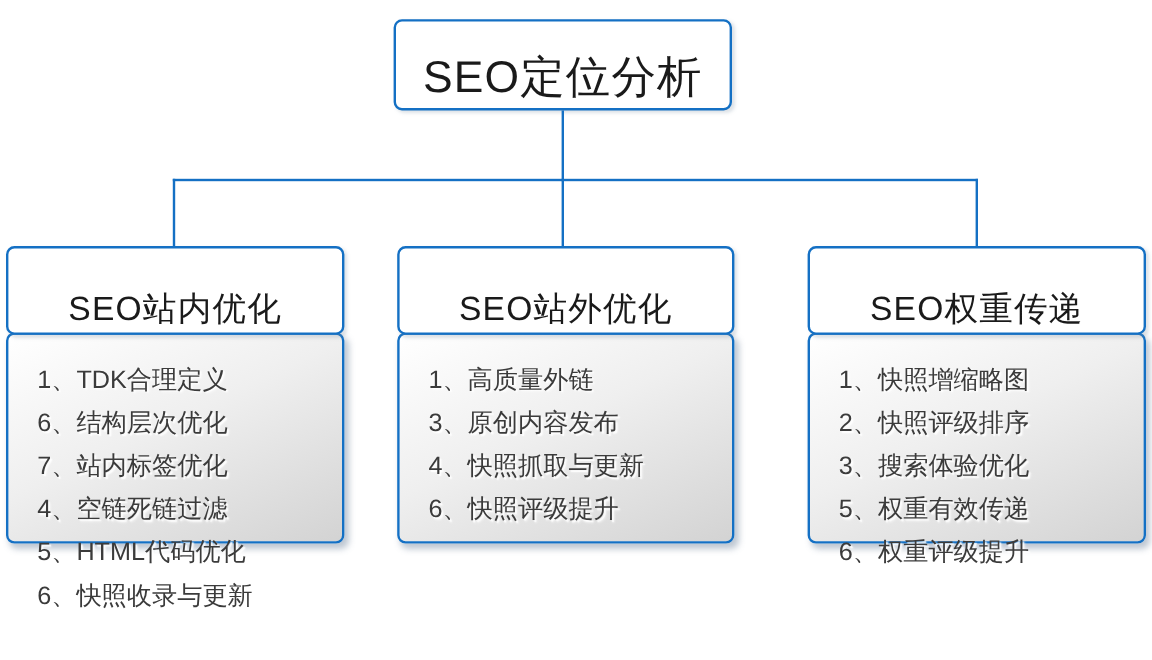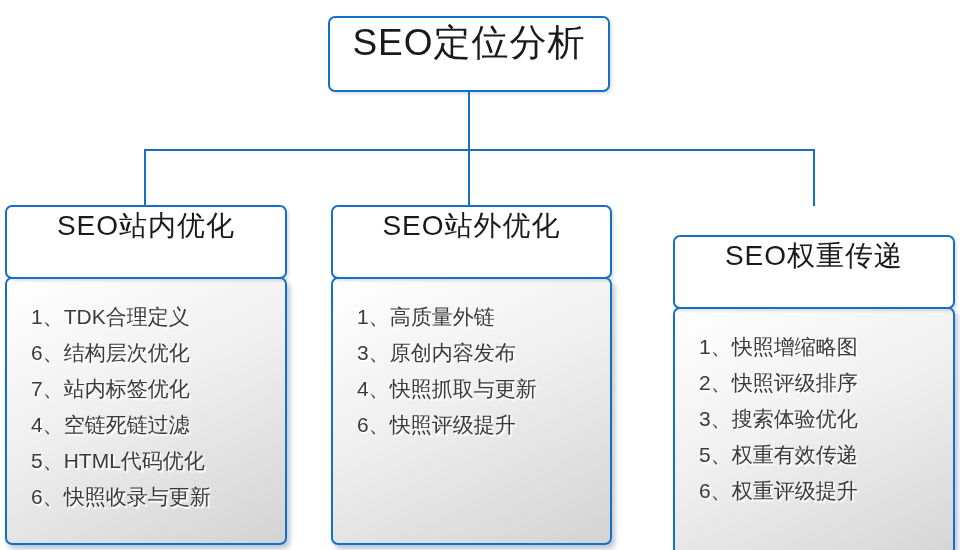--- a/index.html
+++ b/index.html
@@ -15,48 +15,48 @@
   .v{width:2px;}
   .h{height:2px;}
 
   
   .node{
     position:absolute;
     box-sizing:border-box;
     border:2px solid #1470c4;
     border-radius:7px;
     background:#ffffff;
-    display:flex;align-items:flex-start;justify-content:center;
+    display:flex;align-items:flex-end;justify-content:center;
     color:#1a1a1a;
   }
   .root-node{
     left:328px;top:16px;width:282px;height:76px;
     font-size:37px;letter-spacing:1px;
     box-shadow:2px 2px 3px rgba(120,140,160,0.25);
   }
   .branch-header{
     top:205px;height:74px;
     font-size:28px;letter-spacing:1px;
     box-shadow:2px 2px 3px rgba(120,140,160,0.25);
     z-index:2;
   }
   .branch-list{
     position:absolute;
-    top:277px;height:268px;
+    top:277px;height:176px;
     box-sizing:border-box;
     border:2px solid #1470c4;
     border-radius:7px;
     background:linear-gradient(155deg,#ffffff 0%,#efefef 45%,#d3d3d3 100%);
     box-shadow:3px 4px 5px rgba(110,130,155,0.45);
     padding:20px 16px 0 24px;
     z-index:1;
   }
   .col1{left:5px;width:282px;}
   .col2{left:331px;width:281px;}
-  .col3{left:673px;width:282px;margin-top:30px;}
+  .col3{left:673px;width:282px;}
 
   .list-item{
     font-size:21px;
     line-height:36px;
     color:#3b3b3b;
     text-shadow:1.5px 1.5px 1px rgba(255,255,255,0.95), 2px 2px 2px rgba(255,255,255,0.6);
     white-space:nowrap;
   }
 </style>
 </head>

